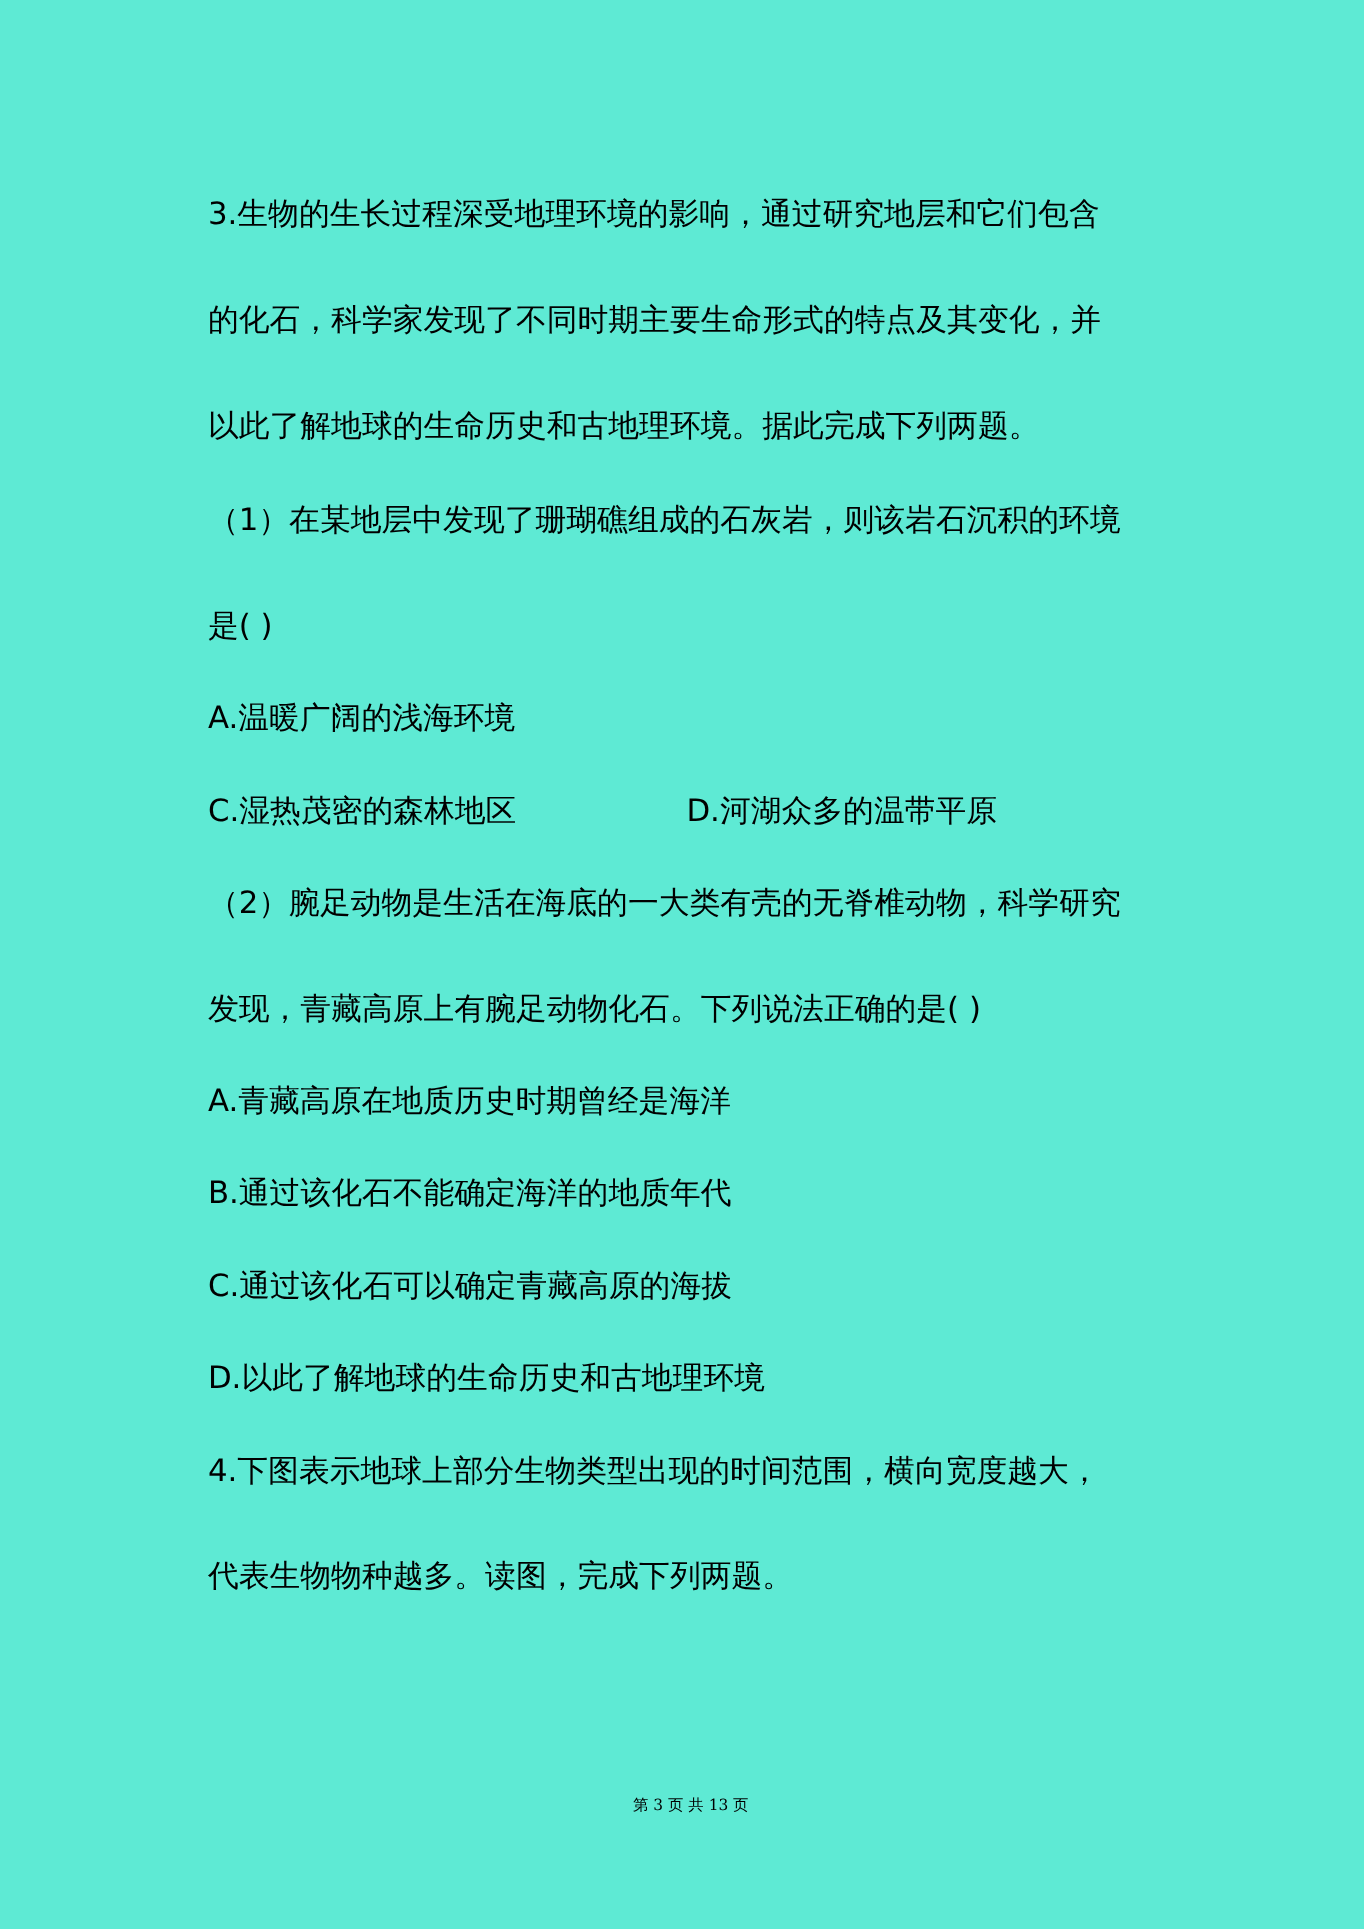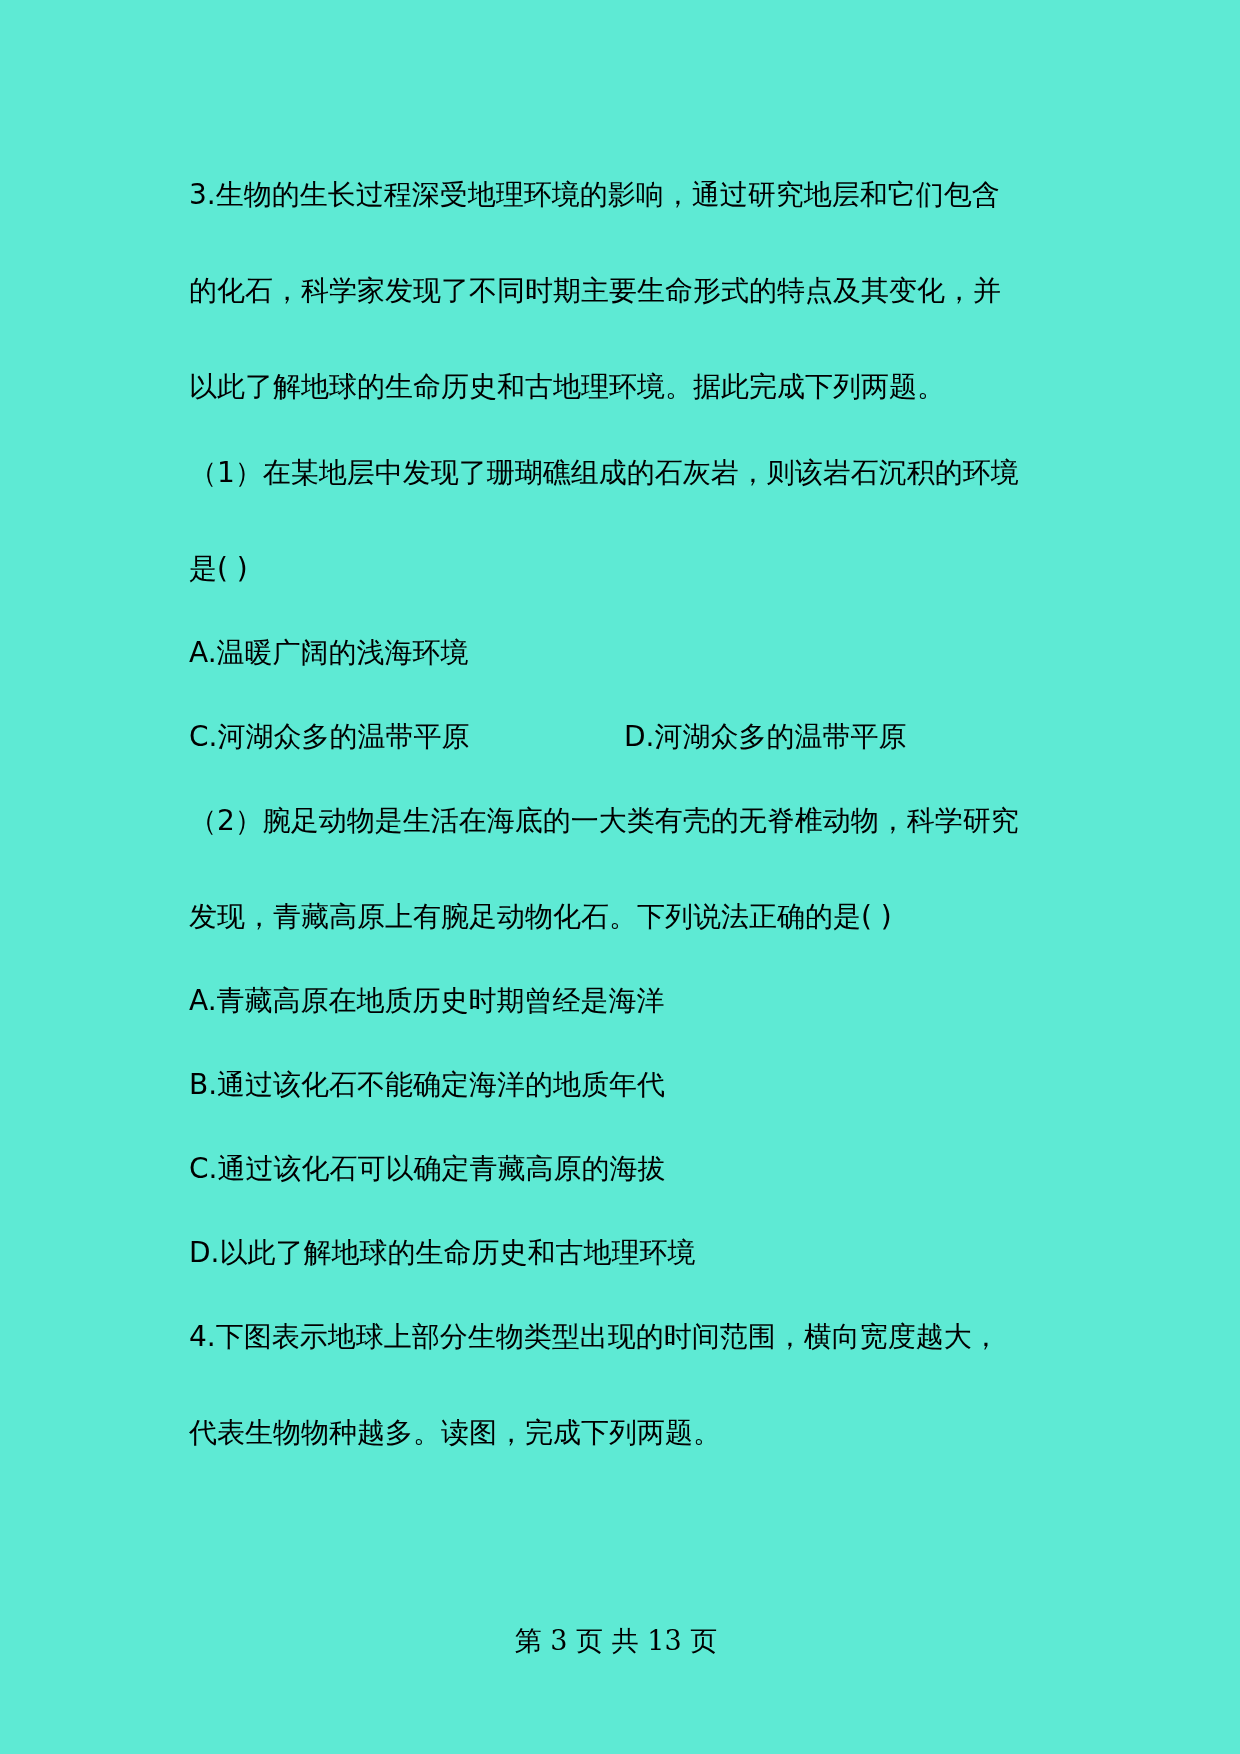--- a/index.html
+++ b/index.html
@@ -32,44 +32,44 @@
       letter-spacing: 0px;
     }
     .indent {
       left: 189px;
     }
     .opt-right {
       left: 624px;
     }
     .footer {
       position: absolute;
-      left: 4px;
+      left: 16px;
       width: 1224px;
       top: 1627px;
       text-align: center;
       font-family: "DejaVu Serif", "Liberation Serif", serif;
-      font-size: 27px;
+      font-size: 14px;
       line-height: 28px;
       color: #000000;
     }
   </style>
 </head>
 <body>
 
 <div class="page">
 
   <div class="line" style="top:177px;">3.生物的生长过程深受地理环境的影响，通过研究地层和它们包含</div>
   <div class="line" style="top:273px;">的化石，科学家发现了不同时期主要生命形式的特点及其变化，并</div>
   <div class="line" style="top:369px;">以此了解地球的生命历史和古地理环境。据此完成下列两题。</div>
 
   <div class="line indent" style="top:455px;">（1）在某地层中发现了珊瑚礁组成的石灰岩，则该岩石沉积的环境</div>
   <div class="line" style="top:551px;">是(    )</div>
 
   <div class="line" style="top:635px;text-align:center;">A.温暖广阔的浅海环境</div>
-  <div class="line" style="top:719px;">C.河湖众多的温带平原</div>
+  <div class="line" style="top:719px;">C.湿热茂密的森林地区</div>
   <div class="line opt-right" style="top:719px;">D.河湖众多的温带平原</div>
 
   <div class="line indent" style="top:803px;">（2）腕足动物是生活在海底的一大类有壳的无脊椎动物，科学研究</div>
   <div class="line" style="top:899px;">发现，青藏高原上有腕足动物化石。下列说法正确的是(    )</div>
 
   <div class="line" style="top:983px;">A.青藏高原在地质历史时期曾经是海洋</div>
   <div class="line" style="top:1067px;">B.通过该化石不能确定海洋的地质年代</div>
   <div class="line" style="top:1151px;">C.通过该化石可以确定青藏高原的海拔</div>
   <div class="line" style="top:1235px;">D.以此了解地球的生命历史和古地理环境</div>
 

